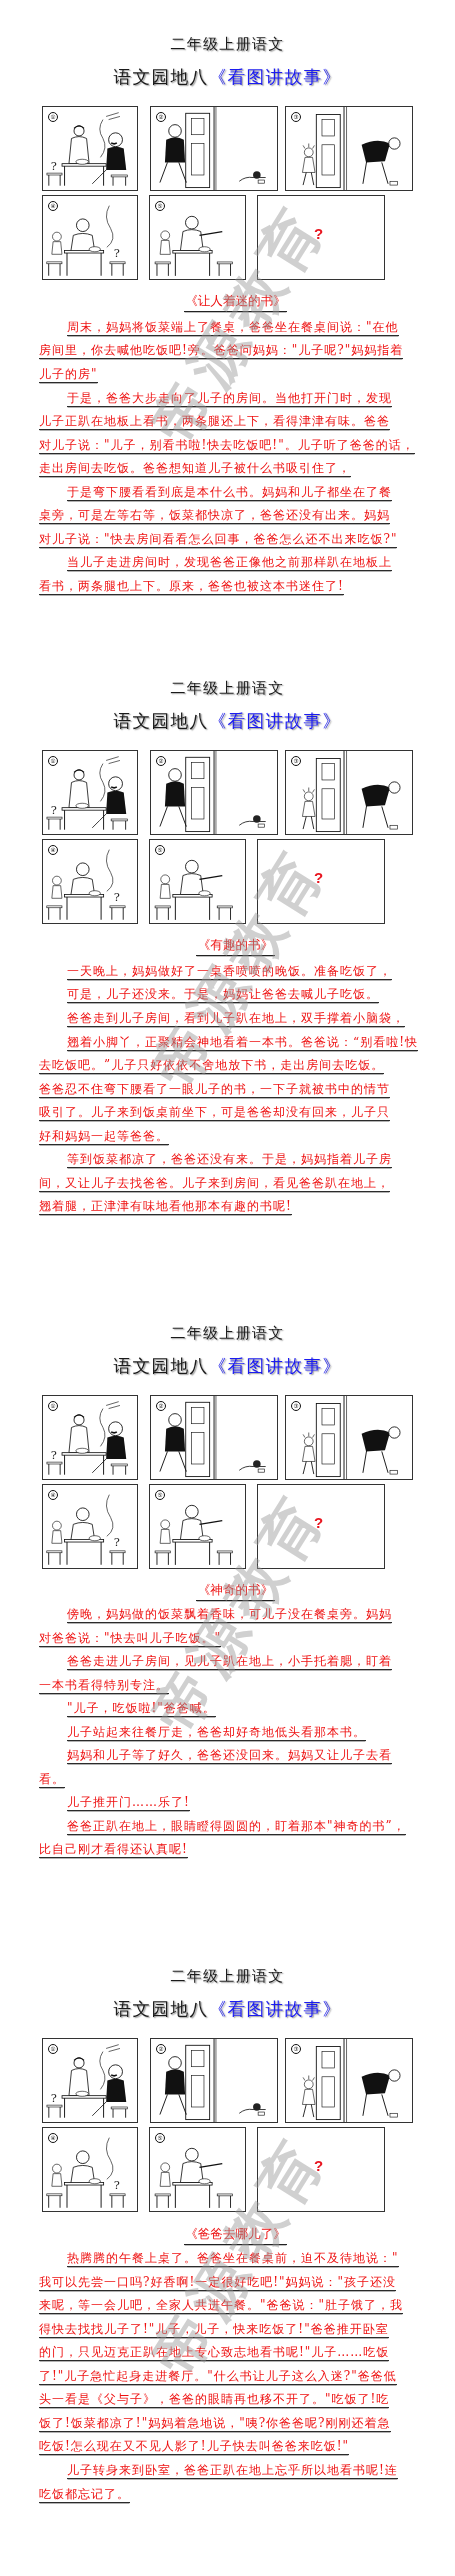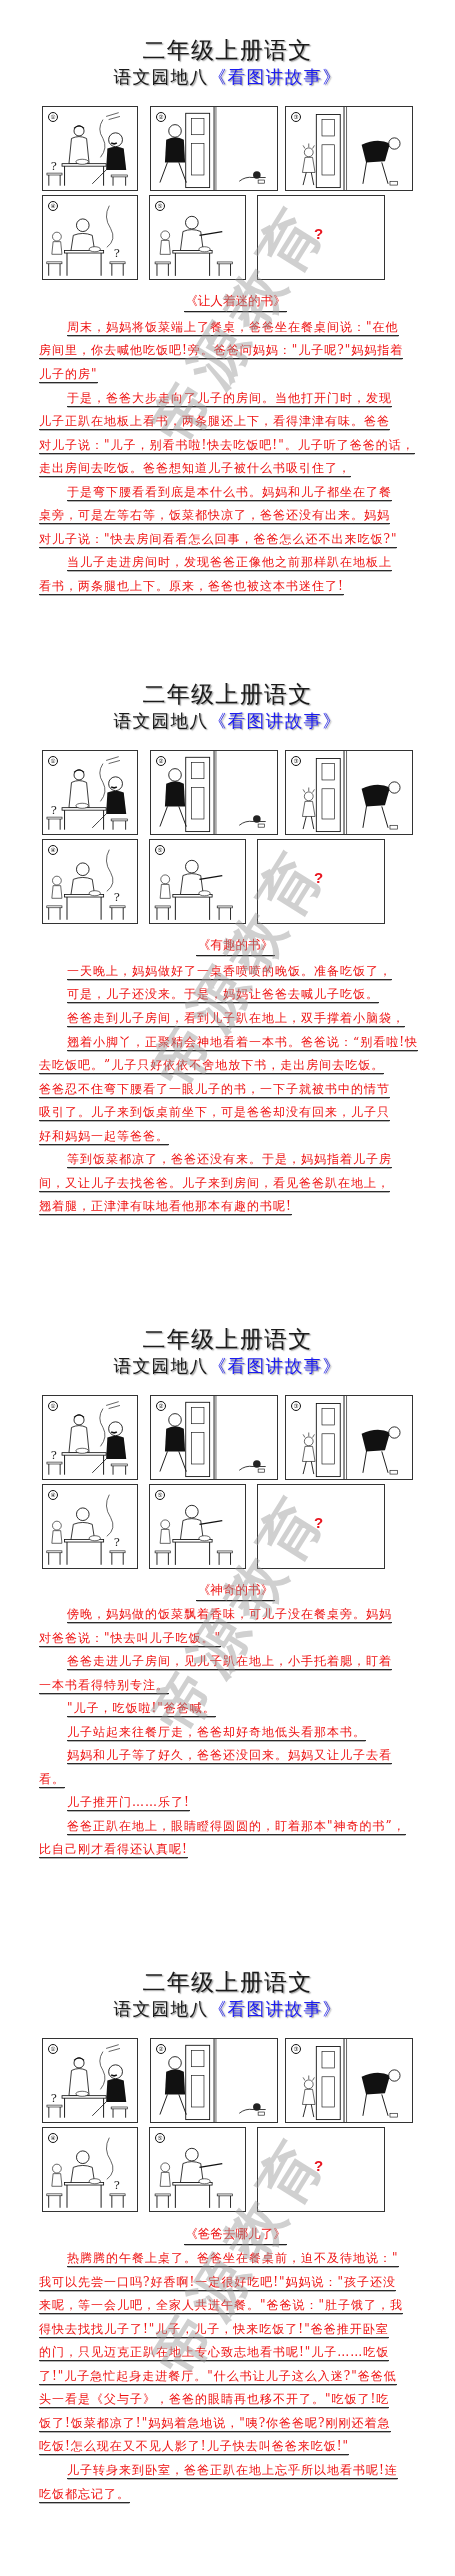--- a/index.html
+++ b/index.html
@@ -1,20 +1,20 @@
 <!DOCTYPE html>
 <html style="font-size:10px"><head>
 <meta charset="utf-8">
 <style>
   html, body { margin: 0; padding: 0; background: #ffffff; }
   body { width: 455px; height: 2576px; position: relative; overflow: hidden;
          font-family: "DejaVu Sans", "Liberation Sans", sans-serif; }
   .section { position: absolute; left: 0; width: 455px; height: 644px; }
   .title1 { position: absolute; left: 0; width: 455px; top: 35px; text-align: center;
-            font-size: 23px; color: #1a1a1a; letter-spacing: 1.3px;
+            font-size: 15px; color: #1a1a1a; letter-spacing: 1.3px;
             text-shadow: 1.3px 1.3px 1.3px #9a9a9a; font-family: "DejaVu Sans", sans-serif; }
   .title2 { position: absolute; left: 0; width: 455px; top: 65px; text-align: center;
             font-size: 17.7px; color: #1a1a1a; letter-spacing: 1.3px;
             text-shadow: 1.3px 1.3px 1.3px #9a9a9a; font-family: "DejaVu Sans", sans-serif; }
   .title2 .blue { color: #1b1bf0; }
   .panel { position: absolute; border: 0.9px solid #333; background: #fff; box-sizing: border-box; overflow: hidden; }
   .num { position: absolute; left: 5px; top: 5px; width: 8.2px; height: 8.2px; border: 0.9px solid #111;
          border-radius: 50%; font-size: 5.7px; line-height: 8.2px; text-align: center; color: #111; font-family: "DejaVu Serif", serif; }
   .qmark { position: absolute; font-size: 15px; font-weight: bold; color: #e8141e; font-family: "Liberation Sans", sans-serif; }
   .story-title { position: absolute; left: 0; width: 455px; text-align: center; font-size: 12.6px; color: #ee1111;

